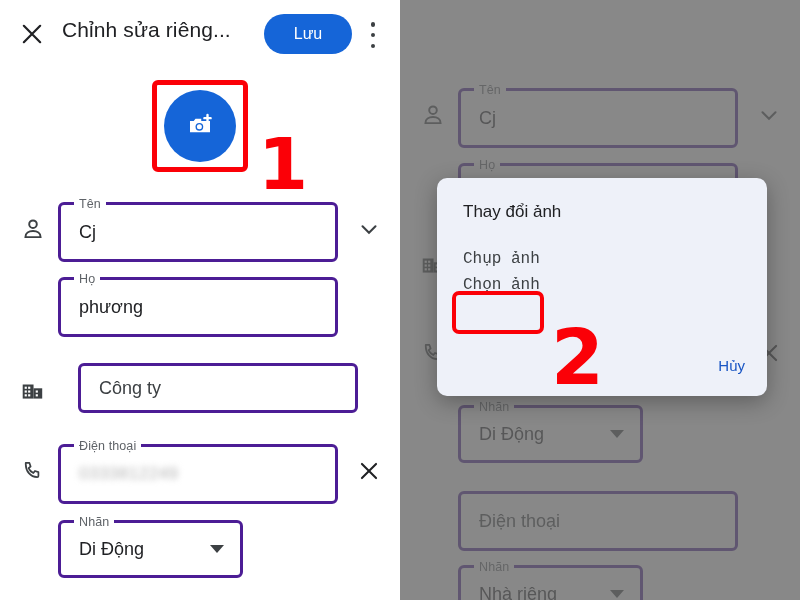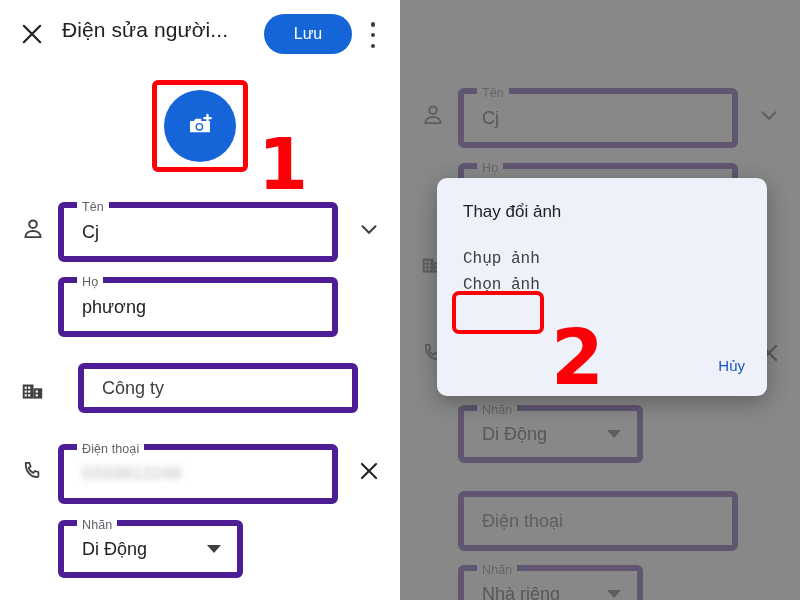--- a/index.html
+++ b/index.html
@@ -46,21 +46,21 @@
     position: absolute; width: 72px; height: 72px; border-radius: 50%;
     background: #1565d8; display: flex; align-items: center; justify-content: center;
     cursor: pointer;
   }
   .fab-left  { left: 164px; top: 90px; }
 
   
   .lead-icon { position: absolute; width: 26px; height: 26px; color: #3c4043; }
 
   .field {
-    position: absolute; border: 6px solid #4c1d95; border-radius: 6px;
+    position: absolute; border: 3px solid #4c1d95; border-radius: 6px;
     background: transparent;
   }
   .field-label {
     position: absolute; top: -8px; left: 13px; padding: 0 5px;
     background: #ffffff; font-size: 12.5px; color: #5f6368; letter-spacing: .1px;
     white-space: nowrap;
   }
   .field-value {
     position: absolute; left: 18px; top: 50%; transform: translateY(-50%);
     font-size: 18px; color: #202124; white-space: nowrap;
@@ -116,21 +116,21 @@
 <div id="root">
 
   <div class="panel panel-left">
 
     <div class="appbar">
       <div class="close-x">
         <svg width="28" height="28" viewBox="0 0 24 24">
             <path d="M5 5 L19 19 M19 5 L5 19" stroke="#202124" stroke-width="1.9" fill="none" stroke-linecap="round"></path>
           </svg>
       </div>
-      <div class="appbar-title">Điện sửa người...</div>
+      <div class="appbar-title">Chỉnh sửa riêng...</div>
       <button class="save-btn">Lưu</button>
       <div class="kebab">
           <i></i>
           <i></i>
           <i></i>
         </div>
     </div>
 
     <div class="fab fab-left">
       <svg width="30" height="30" viewBox="0 0 24 24">

